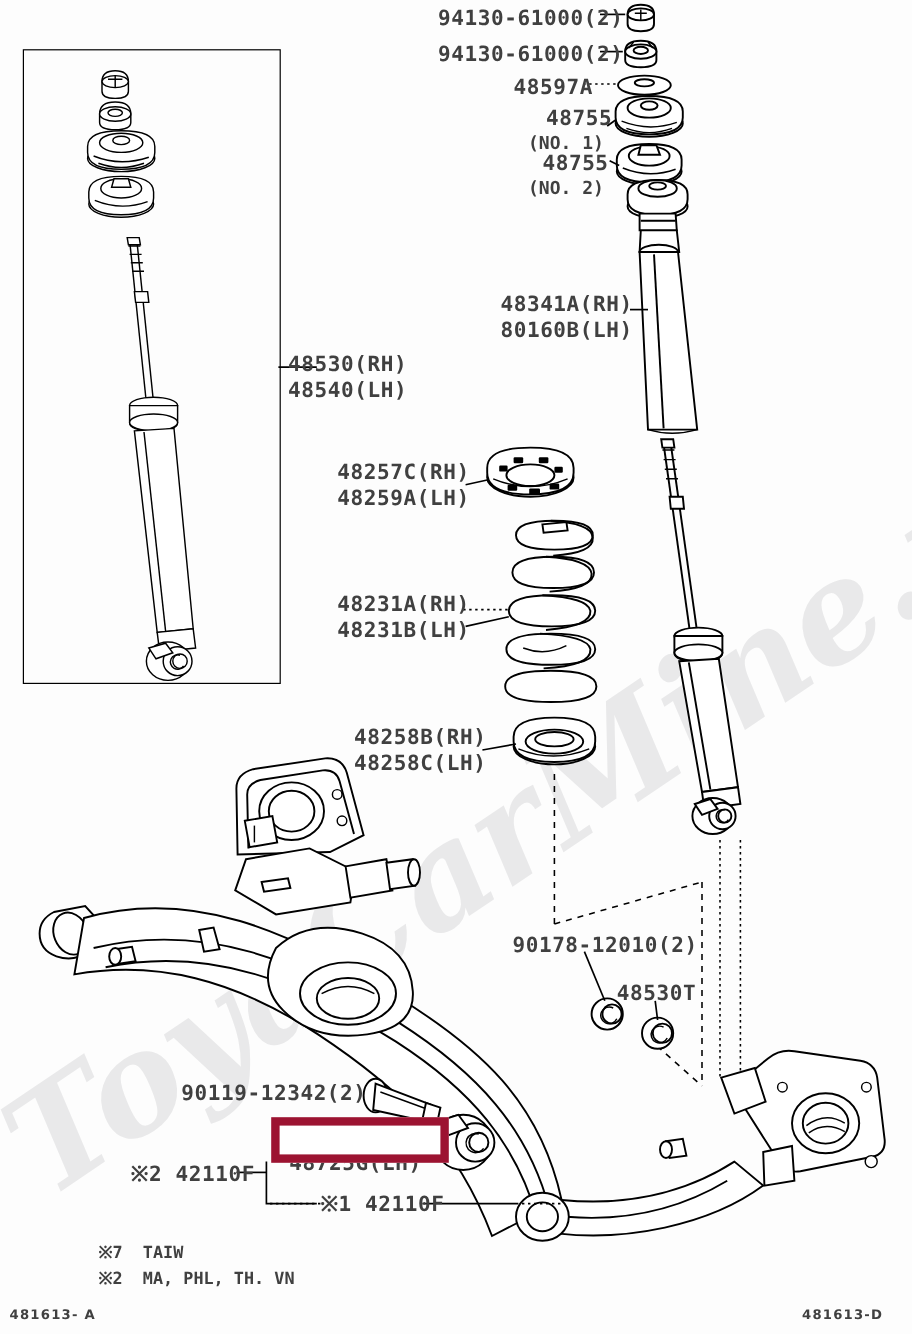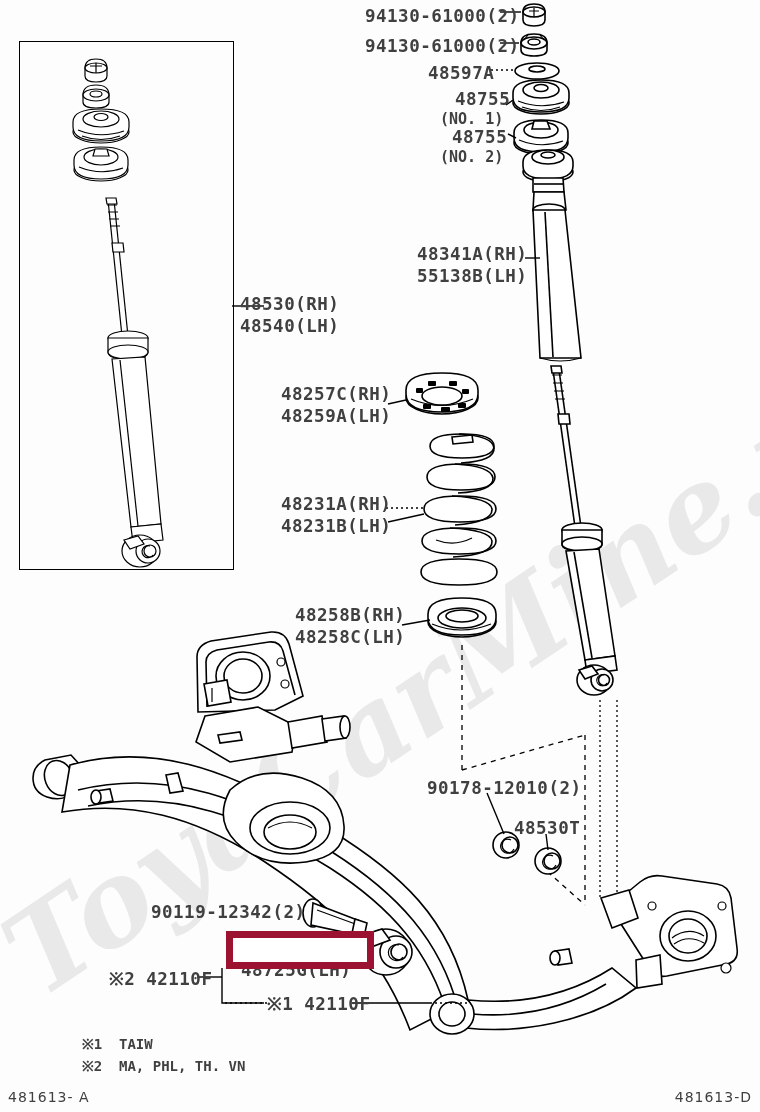--- a/index.html
+++ b/index.html
@@ -36,21 +36,21 @@
   .lead{fill:none;stroke:#000;stroke-width:1.4;}
   
   .lbl{
     position:absolute;z-index:4;
     font-family:"DejaVu Sans Mono","Liberation Mono",monospace;
     font-size:17.5px;font-weight:700;color:#404040;
     letter-spacing:0.5px;white-space:pre;line-height:1.28;
   }
   .lbl.sm{font-size:15px;letter-spacing:0px;}
   .lbl.note{font-size:14px;font-weight:700;letter-spacing:0px;}
-  .lbl.corner{font-size:14px;font-weight:400;letter-spacing:1px;
+  .lbl.corner{font-size:11px;font-weight:700;letter-spacing:1px;
     font-family:"DejaVu Sans","Liberation Sans",sans-serif;}
   .lbl.right{text-align:right;}
   
   #inset-frame{
     position:absolute;left:19px;top:41px;width:213px;height:527px;
     border:1.7px solid #000;background:transparent;z-index:3;
   }
   
   #highlight-box{
     position:absolute;left:226px;top:931px;width:148px;height:38px;
@@ -364,38 +364,38 @@
 
   <div id="label-layer">
       <div class="lbl" style="left: 365px; top: 5px;">94130-61000(2)</div>
       <div class="lbl" style="left: 365px; top: 35px;">94130-61000(2)</div>
       <div class="lbl" style="left: 428px; top: 62px;">48597A</div>
       <div class="lbl" style="left: 455px; top: 88px;">48755</div>
       <div class="lbl sm" style="left: 440px; top: 110px;">(NO. 1)</div>
       <div class="lbl" style="left: 452px; top: 126px;">48755</div>
       <div class="lbl sm" style="left: 440px; top: 148px;">(NO. 2)</div>
       <div class="lbl" style="left: 417px; top: 243px;">48341A(RH)
-55138B(LH)</div>
+80160B(LH)</div>
       <div class="lbl" style="left: 240px; top: 293px;">48530(RH)
 48540(LH)</div>
       <div class="lbl" style="left: 281px; top: 383px;">48257C(RH)
 48259A(LH)</div>
       <div class="lbl" style="left: 281px; top: 493px;">48231A(RH)
 48231B(LH)</div>
       <div class="lbl" style="left: 295px; top: 604px;">48258B(RH)
 48258C(LH)</div>
       <div class="lbl" style="left: 427px; top: 777px;">90178-12010(2)</div>
       <div class="lbl" style="left: 514px; top: 817px;">48530T</div>
       <div class="lbl" style="left: 151px; top: 901px;">90119-12342(2)</div>
       <div class="lbl" style="left: 241px; top: 959px;">48725G(LH)</div>
       <div class="lbl" style="left: 109px; top: 968px;">※2 42110F</div>
       <div class="lbl" style="left: 267px; top: 993px;">※1 42110F</div>
     </div>
 
   <div id="highlight-box" style="border-color: rgb(156, 19, 49);"></div>
 
-  <div class="lbl note" style="left:82px;top:1036px;">※1  TAIW</div>
+  <div class="lbl note" style="left:82px;top:1036px;">※7  TAIW</div>
   <div class="lbl note" style="left:82px;top:1058px;">※2  MA, PHL, TH. VN</div>
 
   <div class="lbl corner" style="left:8px;top:1089px;">481613- A</div>
-  <div class="lbl corner right" style="right:8px;top:1089px;">481613-D</div>
+  <div class="lbl corner right" style="right:24px;top:1089px;">481613-D</div>
 
 </div>
 
 </body></html>

